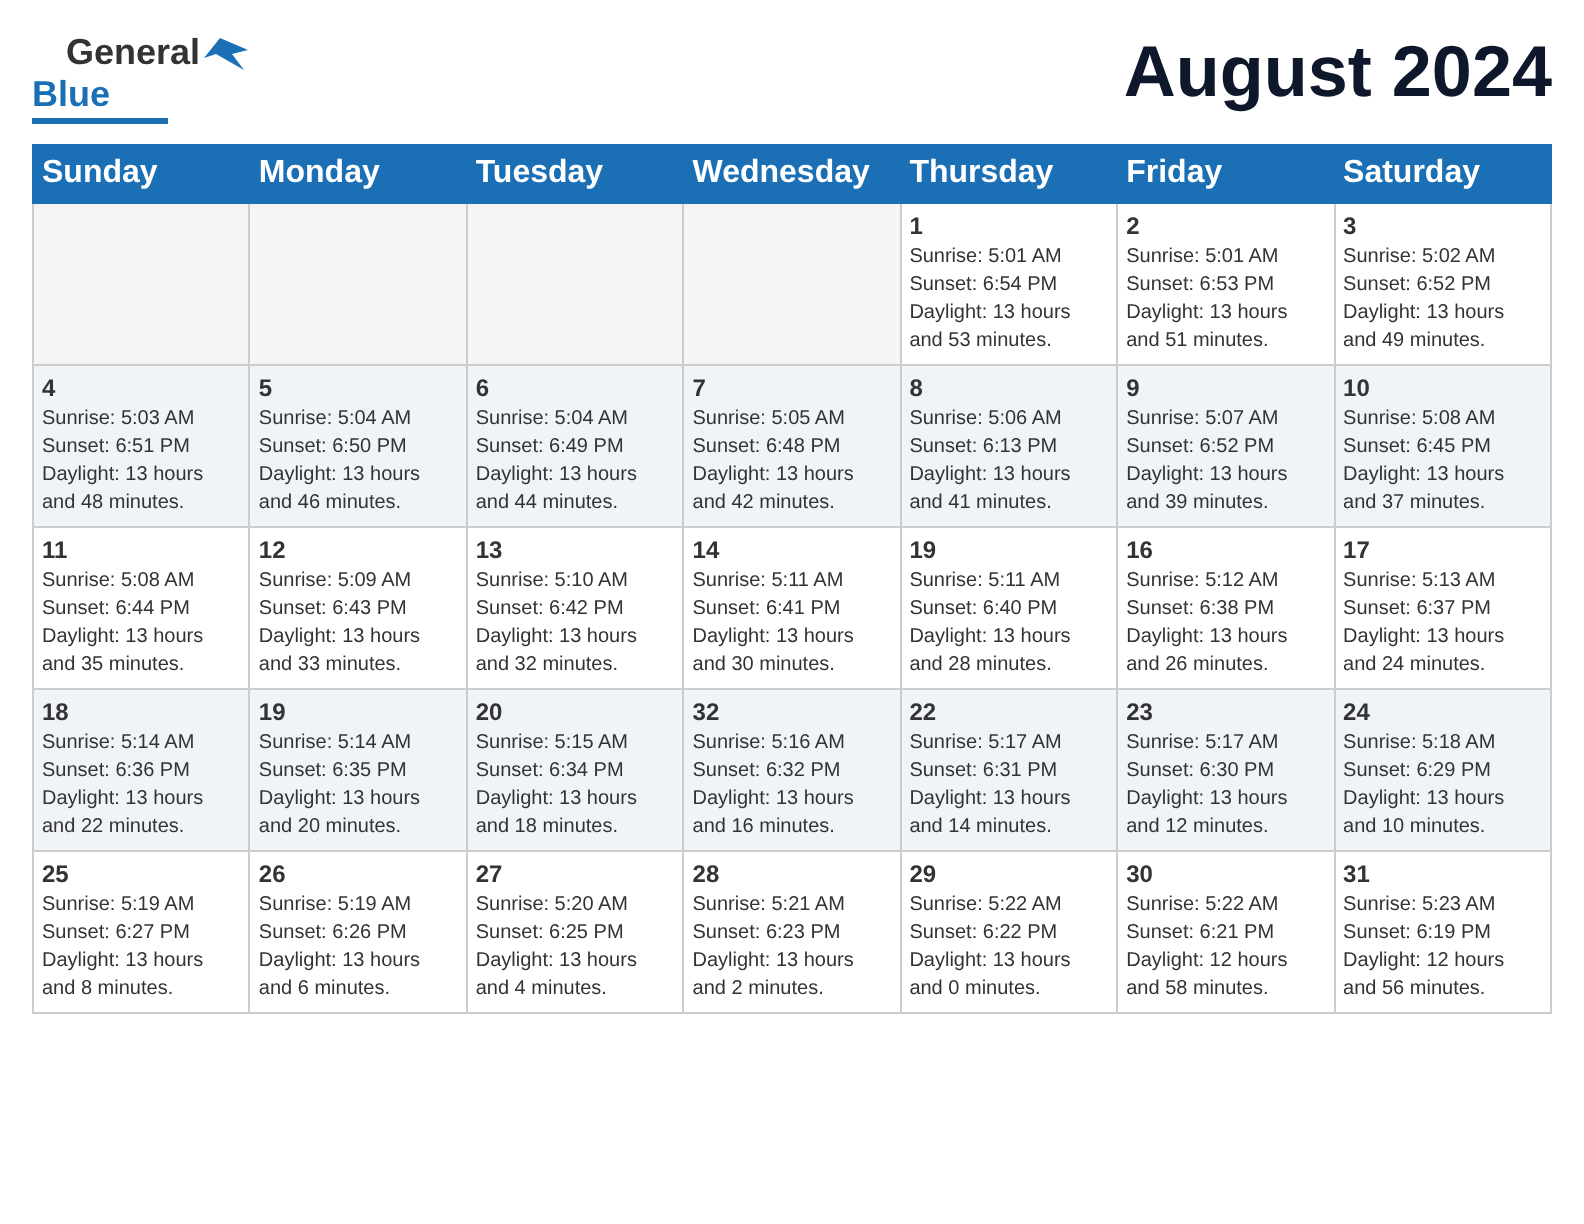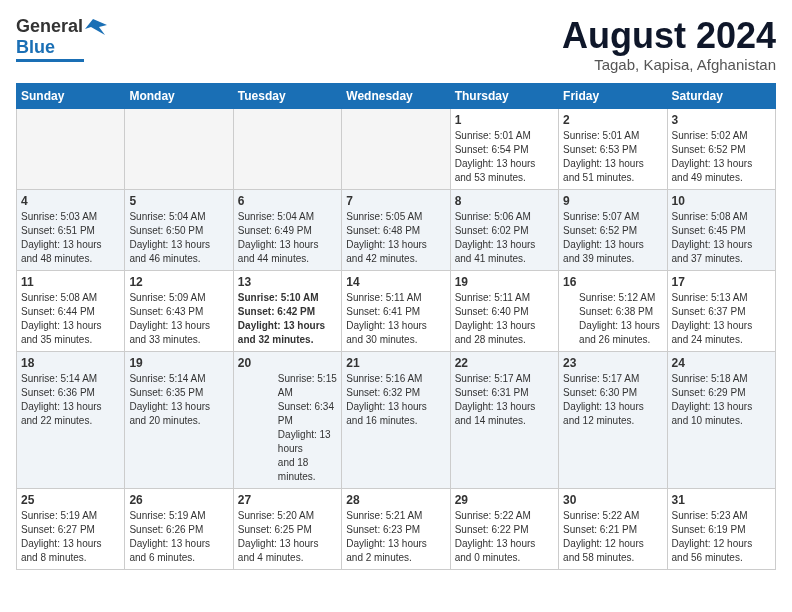--- a/index.html
+++ b/index.html
@@ -30,21 +30,21 @@
       color: #555;
     }
     .calendar-table {
       width: 100%;
       border-collapse: collapse;
       table-layout: fixed;
     }
     .calendar-table th {
       background: #1a6fb5;
       color: #fff;
-      font-size: 12px;
+      font-size: 16px;
       font-weight: bold;
       padding: 5px 4px;
       text-align: left;
       border: 1px solid #1a6fb5;
     }
     .calendar-table td {
       border: 1px solid #ccc;
       vertical-align: top;
       padding: 4px 4px 4px 4px;
       height: 80px;
@@ -80,33 +80,32 @@
       display: flex;
       align-items: center;
     }
   </style>
 </head>
 <body>
 
 <div class="header">
   <div class="logo-container">
     <div class="logo-top">
-      <span style="font-size:18px;font-weight:bold;color:#333;">General</span>
+      <span style="font-size:18px;font-weight:bold;color:#333;margin-left:17px;">General</span>
       <svg width="22" height="20" viewBox="0 0 22 20" style="margin-left:2px;">
         <polygon points="8,2 22,8 14,10 20,18 6,10 0,12" fill="#1a6fb5"></polygon>
       </svg>
     </div>
     <div style="display:flex;align-items:center;">
       <span style="font-size:18px;font-weight:bold;color:#1a6fb5;margin-right:4px;">Blue</span>
     </div>
     <div style="width:68px;height:3px;background:#1a6fb5;margin-top:1px;"></div>
   </div>
   <div class="title-area">
     <div class="month-title">August 2024</div>
-    <div class="location">Tagab, Kapisa, Afghanistan</div>
   </div>
 </div>
 
 <table class="calendar-table">
   <thead>
     <tr>
     <th>Sunday</th>
         <th>Monday</th>
         <th>Tuesday</th>
         <th>Wednesday</th>
@@ -168,21 +167,21 @@
         <td>
           <span class="day-num">7</span>
           <div class="day-detail" style="white-space: pre-line;">Sunrise: 5:05 AM
 Sunset: 6:48 PM
 Daylight: 13 hours
 and 42 minutes.</div>
         </td>
         <td>
           <span class="day-num">8</span>
           <div class="day-detail" style="white-space: pre-line;">Sunrise: 5:06 AM
-Sunset: 6:02 PM
+Sunset: 6:13 PM
 Daylight: 13 hours
 and 41 minutes.</div>
         </td>
         <td>
           <span class="day-num">9</span>
           <div class="day-detail" style="white-space: pre-line;">Sunrise: 5:07 AM
 Sunset: 6:52 PM
 Daylight: 13 hours
 and 39 minutes.</div>
         </td>
@@ -204,42 +203,42 @@
         </td>
         <td>
           <span class="day-num">12</span>
           <div class="day-detail" style="white-space: pre-line;">Sunrise: 5:09 AM
 Sunset: 6:43 PM
 Daylight: 13 hours
 and 33 minutes.</div>
         </td>
         <td>
           <span class="day-num">13</span>
-          <div class="day-detail" style="white-space: pre-line; font-weight: bold;">Sunrise: 5:10 AM
+          <div class="day-detail" style="white-space: pre-line;">Sunrise: 5:10 AM
 Sunset: 6:42 PM
 Daylight: 13 hours
 and 32 minutes.</div>
         </td>
         <td>
           <span class="day-num">14</span>
           <div class="day-detail" style="white-space: pre-line;">Sunrise: 5:11 AM
 Sunset: 6:41 PM
 Daylight: 13 hours
 and 30 minutes.</div>
         </td>
         <td>
           <span class="day-num">19</span>
           <div class="day-detail" style="white-space: pre-line;">Sunrise: 5:11 AM
 Sunset: 6:40 PM
 Daylight: 13 hours
 and 28 minutes.</div>
         </td>
         <td>
           <span class="day-num">16</span>
-          <div class="day-detail" style="white-space: pre-line; margin-left: 16px;">Sunrise: 5:12 AM
+          <div class="day-detail" style="white-space: pre-line;">Sunrise: 5:12 AM
 Sunset: 6:38 PM
 Daylight: 13 hours
 and 26 minutes.</div>
         </td>
         <td>
           <span class="day-num">17</span>
           <div class="day-detail" style="white-space: pre-line;">Sunrise: 5:13 AM
 Sunset: 6:37 PM
 Daylight: 13 hours
 and 24 minutes.</div>
@@ -255,27 +254,27 @@
         </td>
         <td>
           <span class="day-num">19</span>
           <div class="day-detail" style="white-space: pre-line;">Sunrise: 5:14 AM
 Sunset: 6:35 PM
 Daylight: 13 hours
 and 20 minutes.</div>
         </td>
         <td>
           <span class="day-num">20</span>
-          <div class="day-detail" style="white-space: pre-line; margin-left: 40px;">Sunrise: 5:15 AM
+          <div class="day-detail" style="white-space: pre-line;">Sunrise: 5:15 AM
 Sunset: 6:34 PM
 Daylight: 13 hours
 and 18 minutes.</div>
         </td>
         <td>
-          <span class="day-num">21</span>
+          <span class="day-num">32</span>
           <div class="day-detail" style="white-space: pre-line;">Sunrise: 5:16 AM
 Sunset: 6:32 PM
 Daylight: 13 hours
 and 16 minutes.</div>
         </td>
         <td>
           <span class="day-num">22</span>
           <div class="day-detail" style="white-space: pre-line;">Sunrise: 5:17 AM
 Sunset: 6:31 PM
 Daylight: 13 hours

